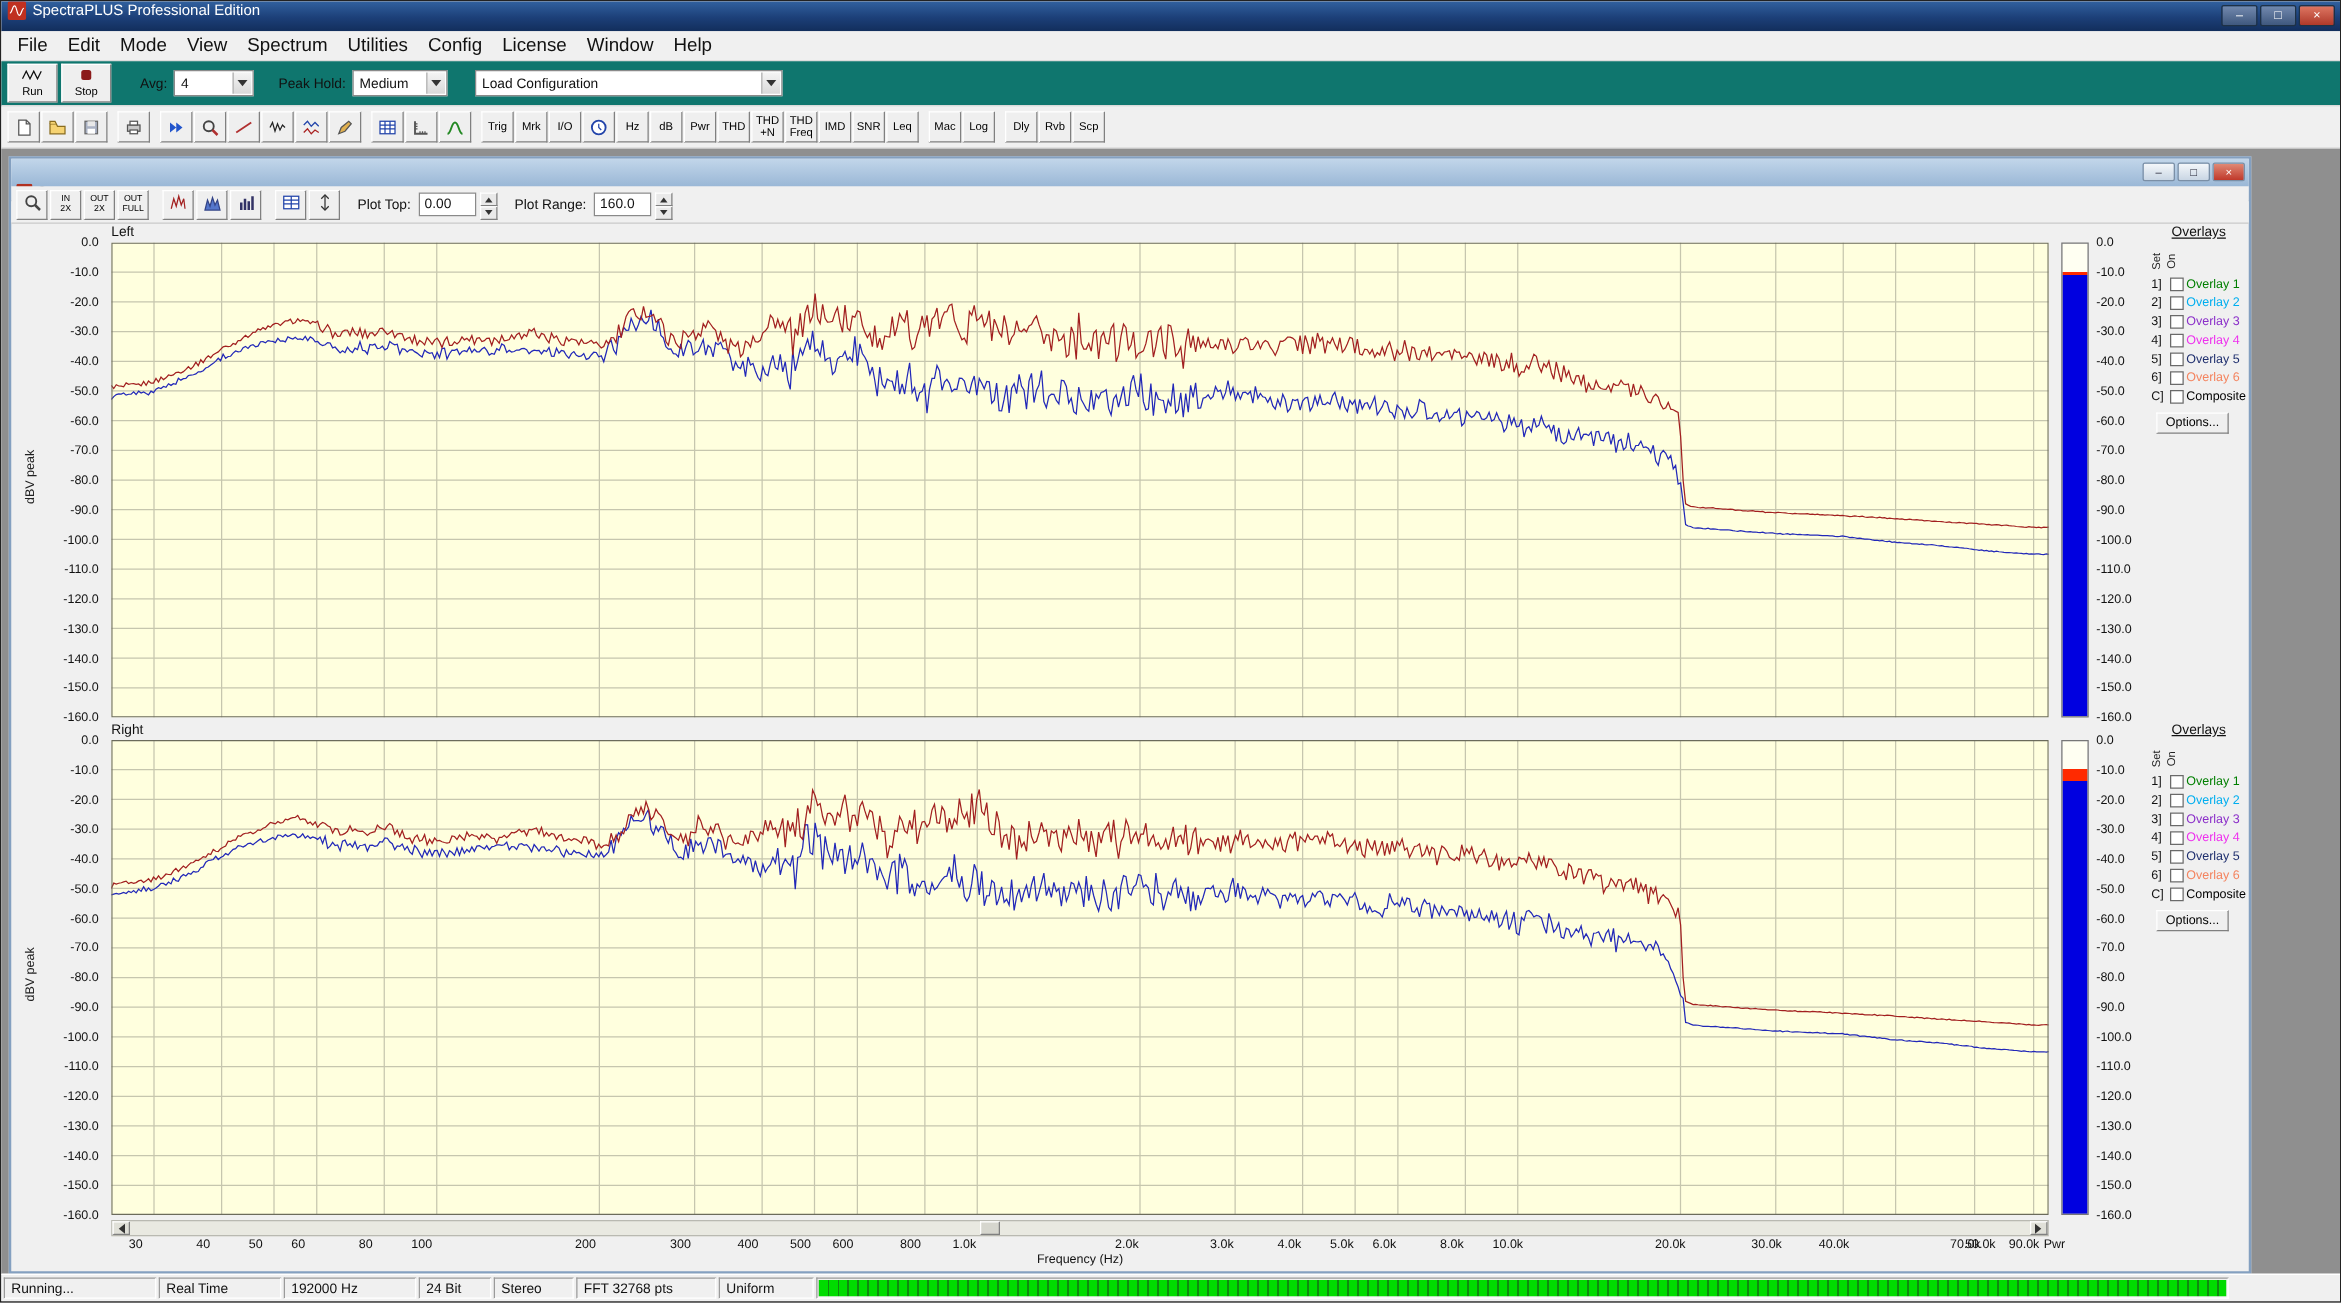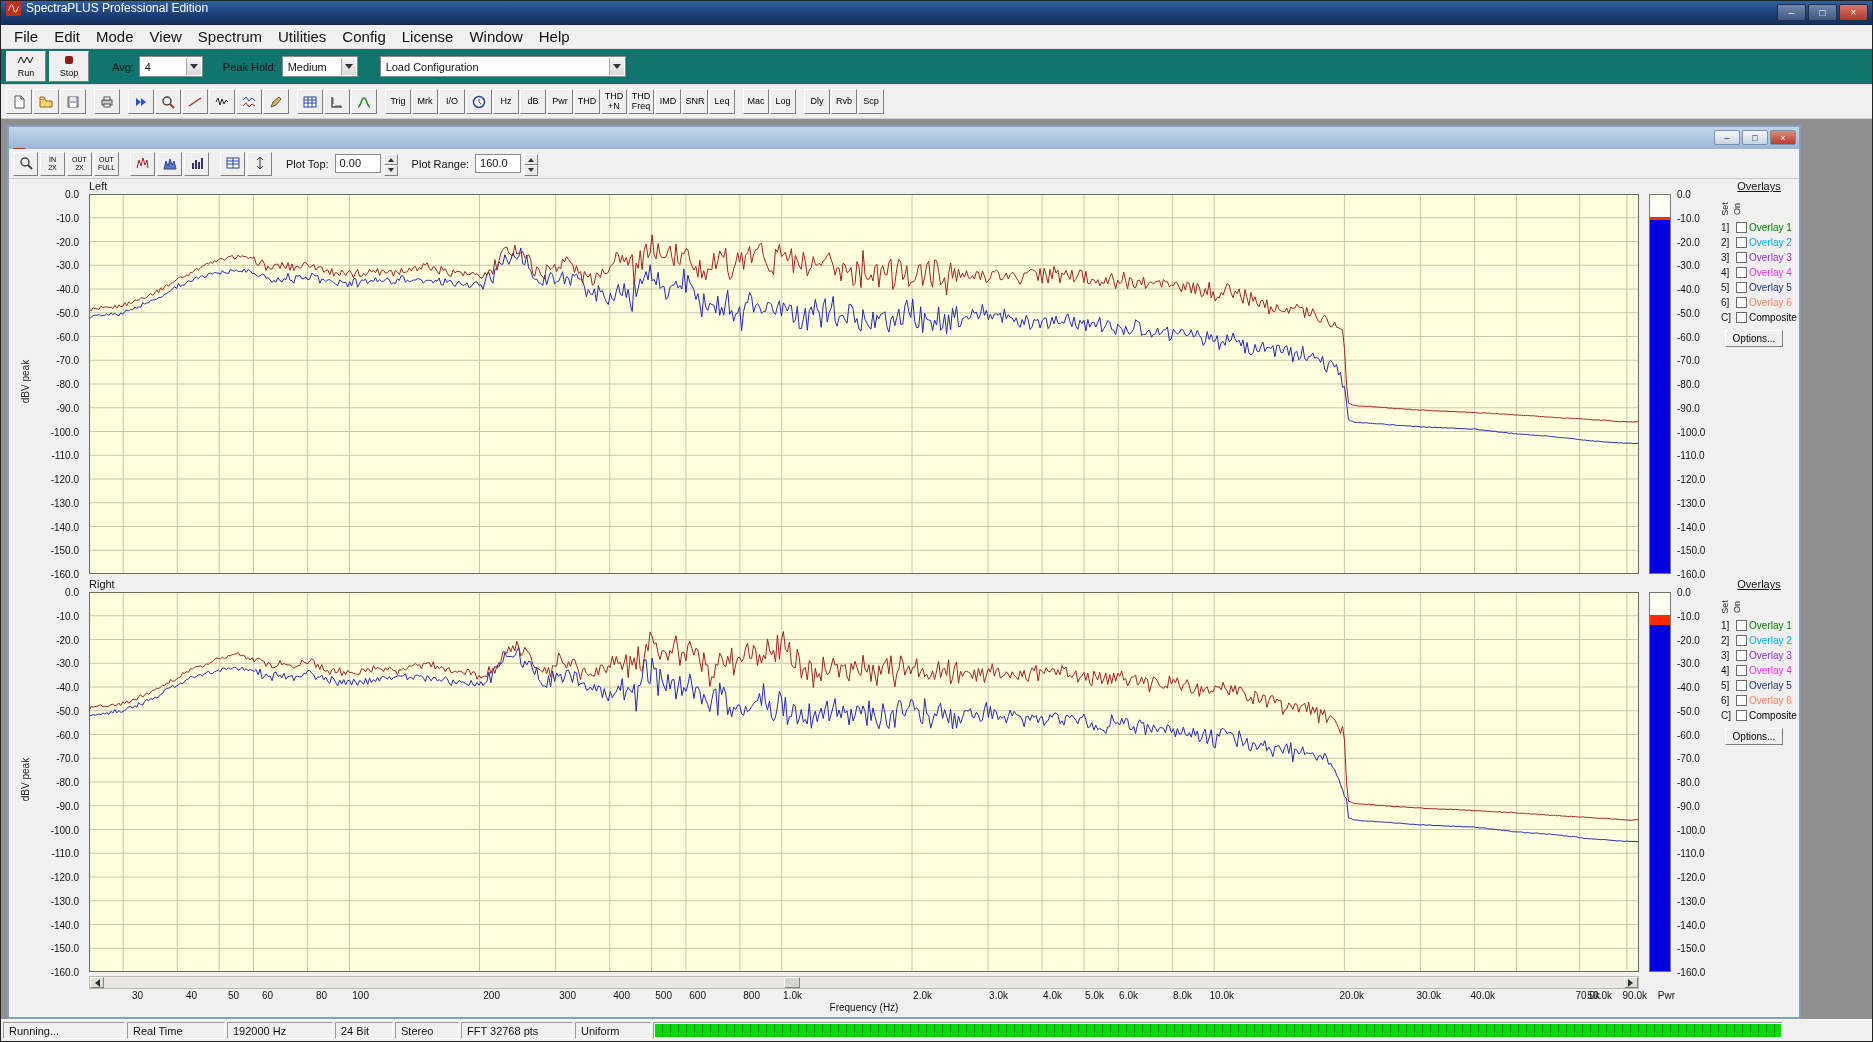--- a/index.html
+++ b/index.html
@@ -72,21 +72,21 @@
 .ovlab{font-size:10px;white-space:nowrap}
 .ovoptions{position:absolute;left:4px;top:150px;width:58px;height:17px;font-size:10px;border:1px solid;border-color:#FFF #808080 #808080 #FFF;background:#EFEFEF}
 
 .hscroll{position:absolute;left:80px;top:849px;width:1550px;height:13px;background:#E9E9E1;border:1px solid #B9B9B1}
 .sarrow{position:absolute;top:0;bottom:0;width:14px;background:#E0E0D8;border:1px solid;border-color:#FFF #808080 #808080 #FFF;display:flex;align-items:center;justify-content:center;padding:0}
 .sarrow.l{left:0}.sarrow.r{right:0}
 .sarrow.l::after{content:'';border:4px solid transparent;border-right:5px solid #333;margin-right:3px}
 .sarrow.r::after{content:'';border:4px solid transparent;border-left:5px solid #333;margin-left:3px}
 .sthumb{position:absolute;left:694px;top:0;width:16px;height:11px;background:#D6D6CE;border:1px solid;border-color:#FFF #808080 #808080 #FFF}
 .xticks{position:absolute;left:80px;top:863px;width:1620px;height:12px}
-.xticks span{position:absolute;width:40px;text-align:right;font-size:10px}
+.xticks span{position:absolute;width:40px;text-align:left;font-size:10px}
 .xlabelrow{position:absolute;left:80px;top:875px;width:1550px;text-align:center;font-size:10px}
 
 .statusbar{position:absolute;left:0;right:0;bottom:0;height:22px;background:#F0F0F0;border-top:1px solid #FFF;display:flex;align-items:center;gap:2px;padding:0 2px}
 .sseg{height:17px;border:1px solid;border-color:#9A9A9A #FFF #FFF #9A9A9A;font-size:11px;display:flex;align-items:center;padding-left:5px;flex:none}
 .st0{width:122px}.st1{width:98px}.st2{width:106px}.st3{width:58px}.st4{width:64px}.st5{width:112px}.st6{width:76px}
 .progress-track{height:17px;width:1130px;border:1px solid;border-color:#9A9A9A #FFF #FFF #9A9A9A;flex:none;padding:1px}
 .progress-fill{height:100%;width:100%;background:repeating-linear-gradient(90deg,#00DC00 0 7px,#118811 7px 8px)}
 </style>
 </head>
 <body>

